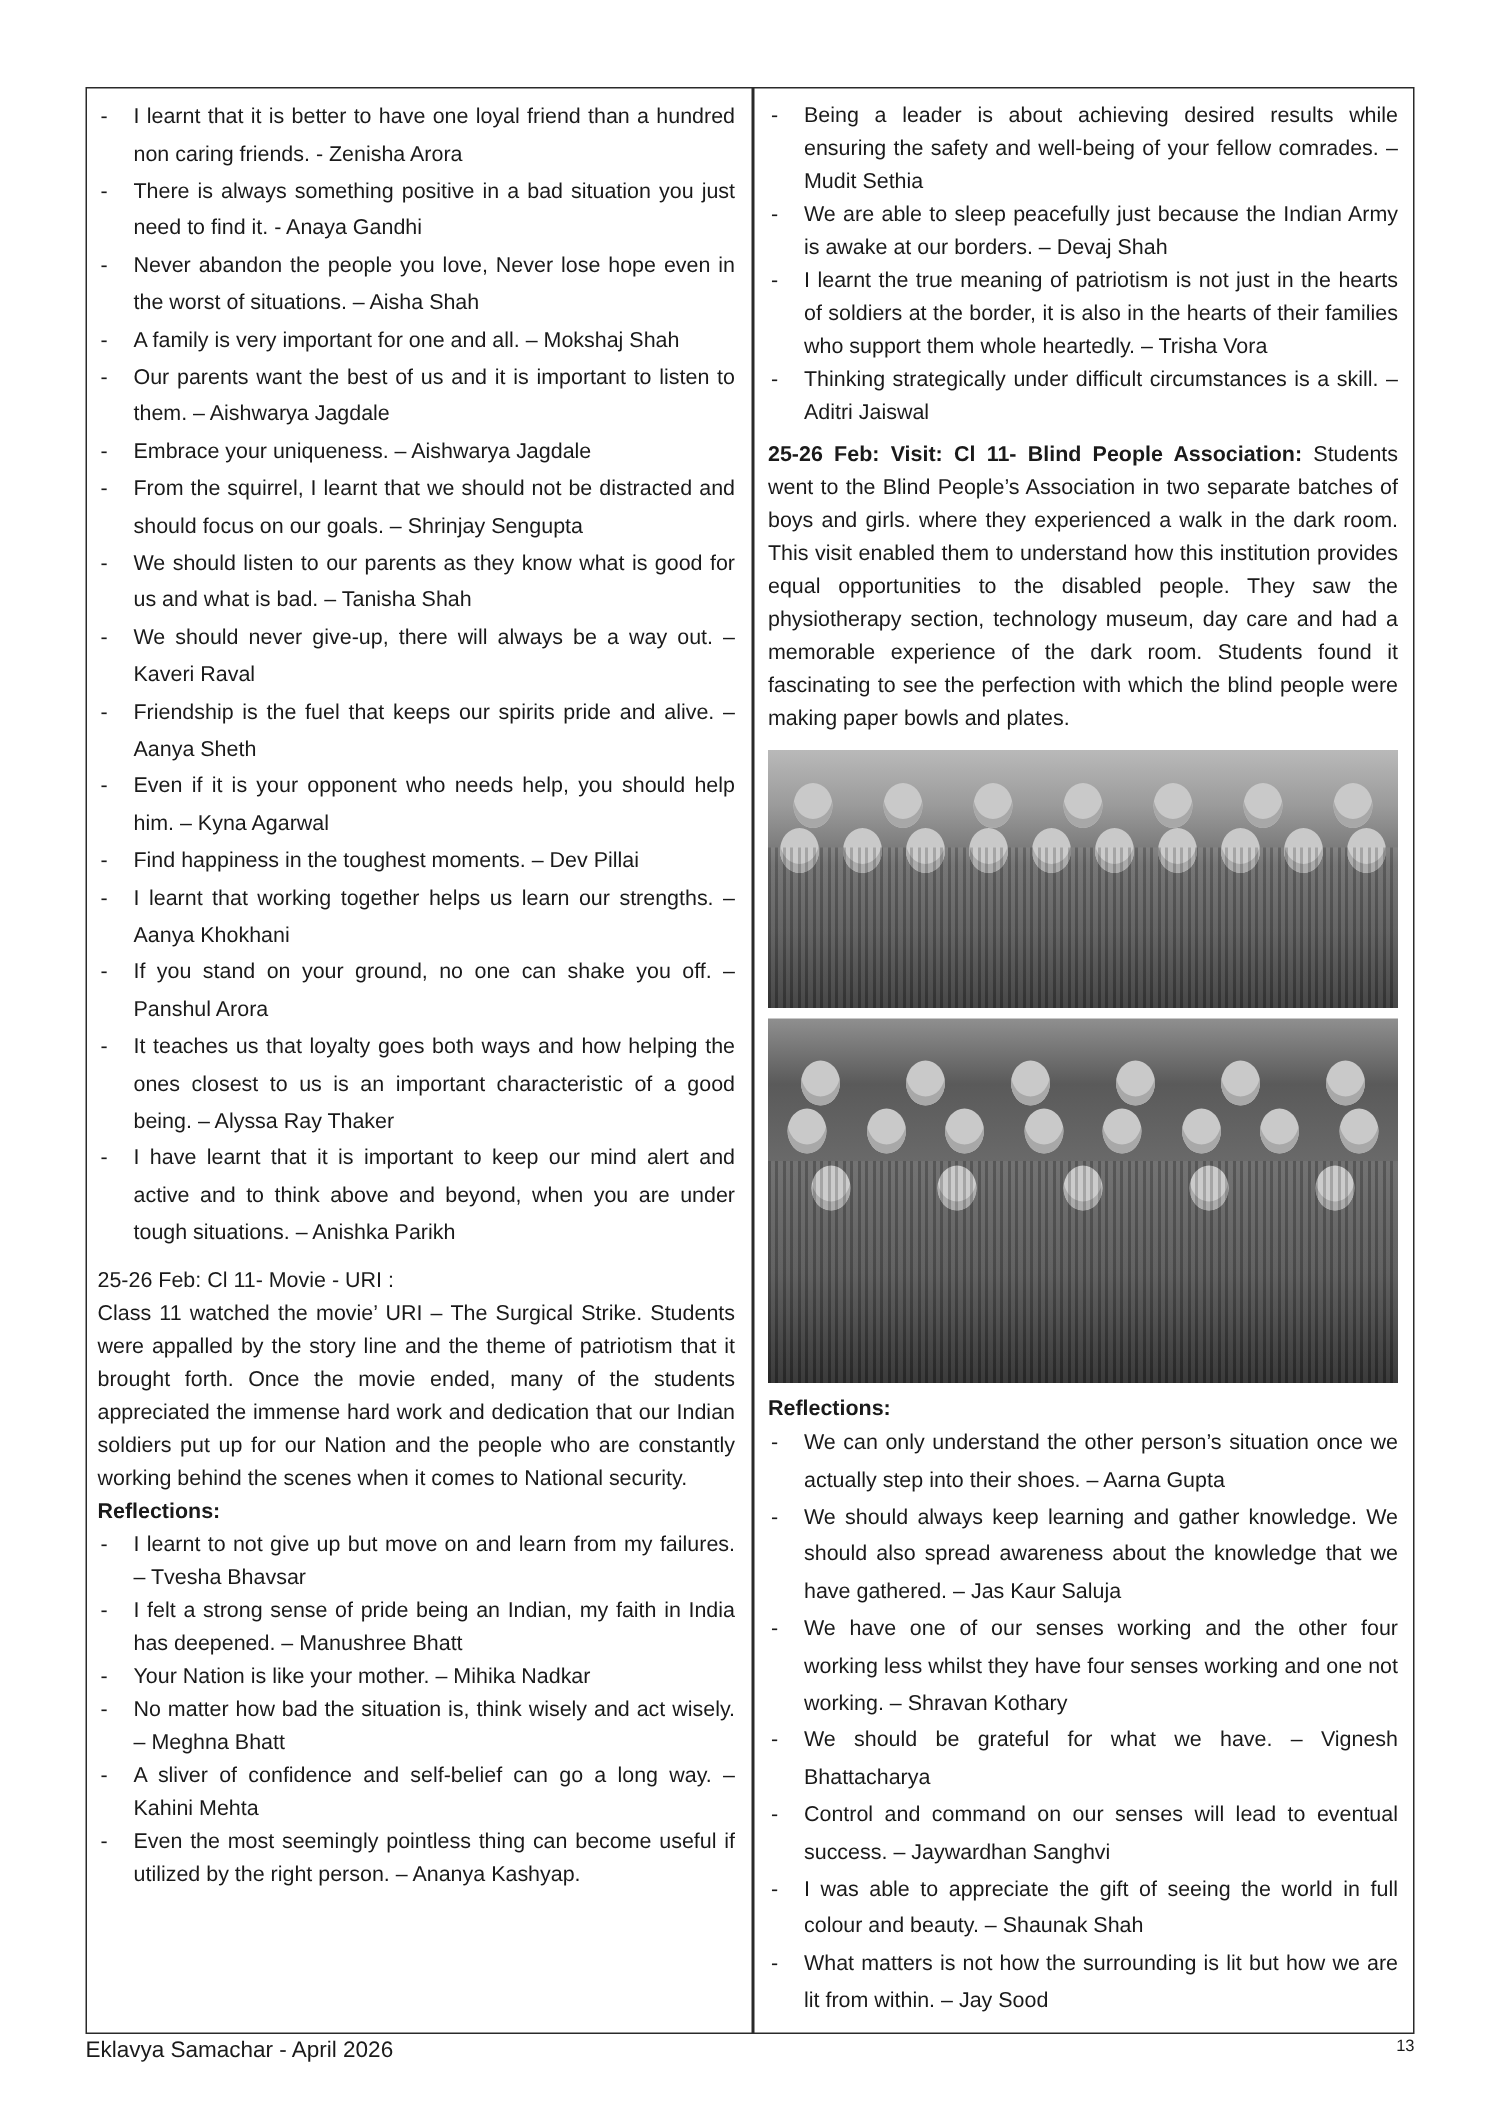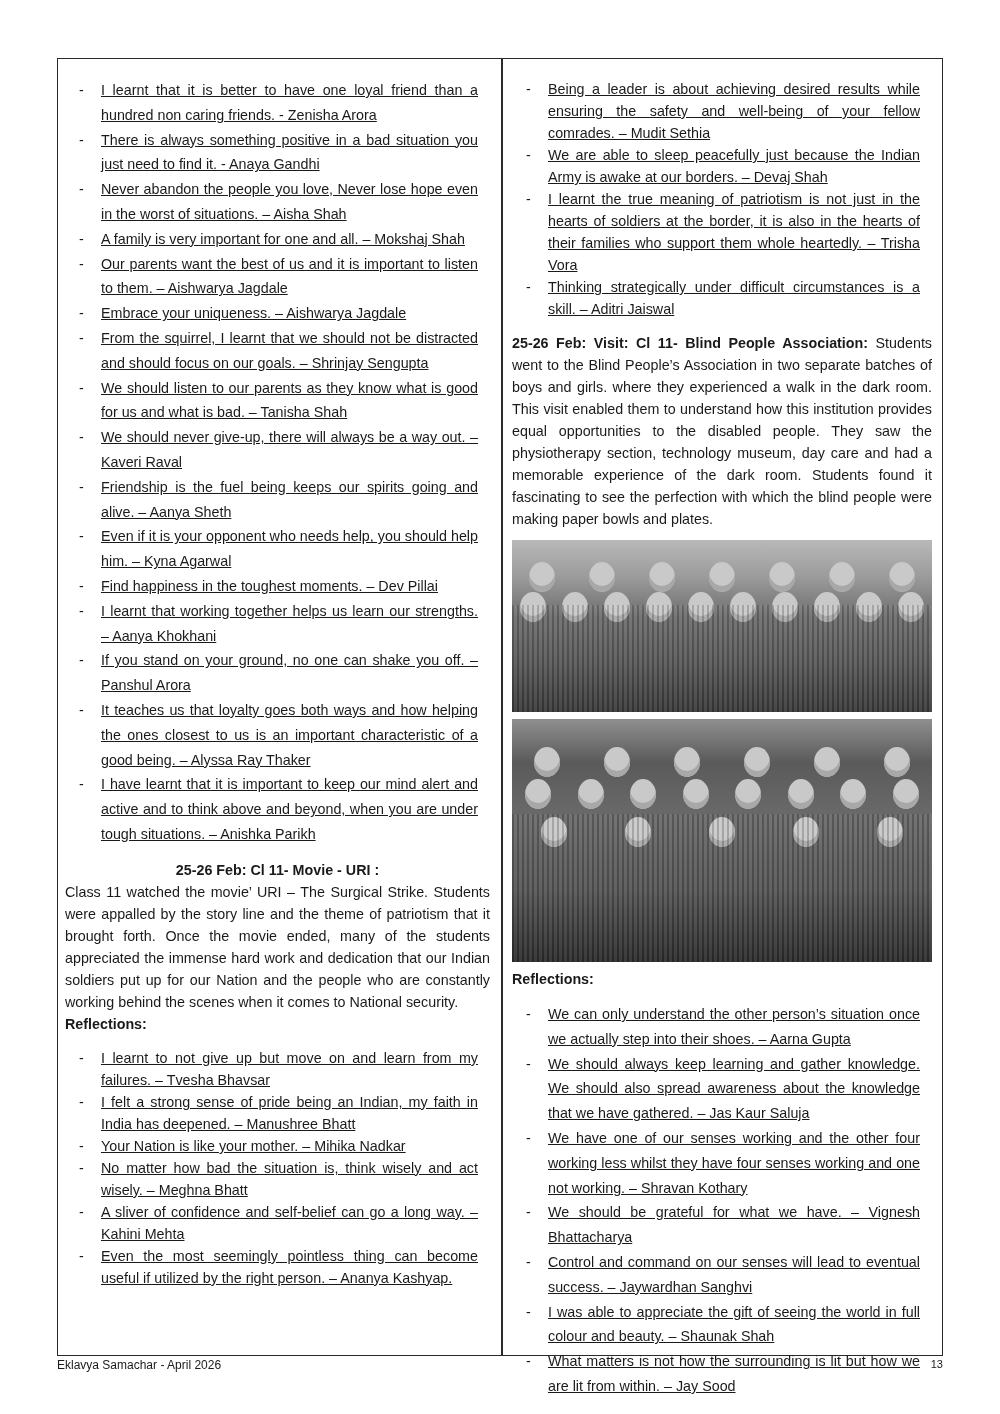--- a/index.html
+++ b/index.html
@@ -2,59 +2,59 @@
 <html><head>
 <meta charset="utf-8">
 <style>
   html, body { margin:0; padding:0; background:#ffffff; }
   body { width:1000px; height:1414px; position:relative; font-family:"Liberation Sans", sans-serif; color:#1a1a1a; overflow:hidden; }
   .frame { position:absolute; left:57px; top:58px; width:886px; height:1298px; border:1.5px solid #2a2a2a; box-sizing:border-box; }
   .divider { position:absolute; left:501px; top:58px; width:1.5px; height:1298px; background:#2a2a2a; }
   .col { position:absolute; top:66px; box-sizing:border-box; font-size:14.3px; line-height:24.8px; }
   .col.left { left:65px; width:425px; }
   .col.right { left:512px; width:420px; }
-  ul.refl { list-style:none; margin:12px; padding:0;text-decoration:underline; }
+  ul.refl { list-style:none; margin:0; padding:0; }
   ul.refl li { position:relative; padding-left:24px; text-align:justify; }
   ul.refl li::before { content:"-"; position:absolute; left:2px; top:0; }
-  .section-title { font-weight:bold; margin-top:8px; line-height:22px;text-align:center; }
+  .section-title { font-weight:normal; margin-top:8px; line-height:22px; }
   .para { text-align:justify; line-height:22px; }
   .tight { line-height:22px; }
   .tight li { line-height:22px; }
   .sub-title { font-weight:bold; line-height:22px; }
   .photo { position:relative; width:420px; overflow:hidden; background:#7a7a7a; }
   .photo.p1 { height:172px; margin-top:10px; background:linear-gradient(180deg,#b9b9b9 0%,#9a9a9a 22%,#6e6e6e 45%,#5c5c5c 70%,#3c3c3c 100%); }
   .photo.p2 { height:243px; margin-top:7px; background:linear-gradient(180deg,#8f8f8f 0%,#5a5a5a 18%,#6a6a6a 40%,#585858 70%,#2e2e2e 100%); }
   .stripes { position:absolute; left:0; right:0; bottom:0; background:repeating-linear-gradient(90deg, rgba(0,0,0,0.18) 0 2px, rgba(255,255,255,0.06) 2px 5px); }
   .photo.p1 .stripes { top:65px; }
   .photo.p2 .stripes { top:95px; }
   .heads { position:absolute; left:0; right:0; display:flex; justify-content:space-around; }
   .head { width:26px; height:30px; border-radius:50%; background:#c9c9c9; box-shadow:inset 0 -6px 0 #a8a8a8; }
   .photo.p1 .heads.r1 { top:22px; } .photo.p1 .heads.r2 { top:52px; }
   .photo.p2 .heads.r1 { top:28px; } .photo.p2 .heads.r2 { top:60px; } .photo.p2 .heads.r3 { top:98px; }
-  .footer-left { position:absolute; left:57px; top:1358px; font-size:12px; }
+  .footer-left { position:absolute; left:57px; top:1358px; font-size:15px; }
   .footer-right { position:absolute; right:57px; top:1358px; font-size:11px; }
 </style>
 </head>
 <body>
 
 <div class="frame"></div>
 <div class="divider"></div>
 
 <div class="col left">
   <ul class="refl">
     <li>I learnt that it is better to have one loyal friend than a hundred non caring friends. -  Zenisha Arora</li>
     <li>There is always something positive in a bad situation you just need to find it. - Anaya Gandhi</li>
     <li>Never abandon the people you love, Never lose hope even in the worst of situations. – Aisha Shah</li>
     <li>A family is very important for one and all. – Mokshaj Shah</li>
     <li>Our parents want the best of us and it is important to listen to them. – Aishwarya Jagdale</li>
     <li>Embrace your uniqueness. – Aishwarya Jagdale</li>
     <li>From the squirrel, I learnt that we should not be distracted and should focus on our goals. – Shrinjay Sengupta</li>
     <li>We should listen to our parents as they know what is good for us and what is bad. – Tanisha Shah</li>
     <li>We should never give-up, there will always be a way out. – Kaveri Raval</li>
-    <li>Friendship is the fuel being keeps our spirits going and alive. – Aanya Sheth</li>
+    <li>Friendship is the fuel that keeps our spirits pride and alive. – Aanya Sheth</li>
     <li>Even if it is your opponent who needs help, you should help him. – Kyna Agarwal</li>
     <li>Find happiness in the toughest moments. – Dev Pillai</li>
     <li>I learnt that working together helps us learn our strengths. – Aanya Khokhani</li>
     <li>If you stand on your ground, no one can shake you off. – Panshul Arora</li>
     <li>It teaches us that loyalty goes both ways and how helping the ones closest to us is an important characteristic of a good being. – Alyssa Ray Thaker</li>
     <li>I have learnt that it is important to keep our mind alert and active and to think above and beyond, when you are under tough situations. – Anishka Parikh</li>
   </ul>
 
   <div class="section-title">25-26 Feb: Cl 11- Movie - URI :</div>
   <div class="para">Class 11 watched the movie’ URI – The Surgical Strike. Students were appalled by the story line and the theme of patriotism that it brought forth. Once the movie ended, many of the students appreciated the immense hard work and dedication that our Indian soldiers put up for our Nation and the people who are constantly working behind the scenes when it comes to National security.</div>

